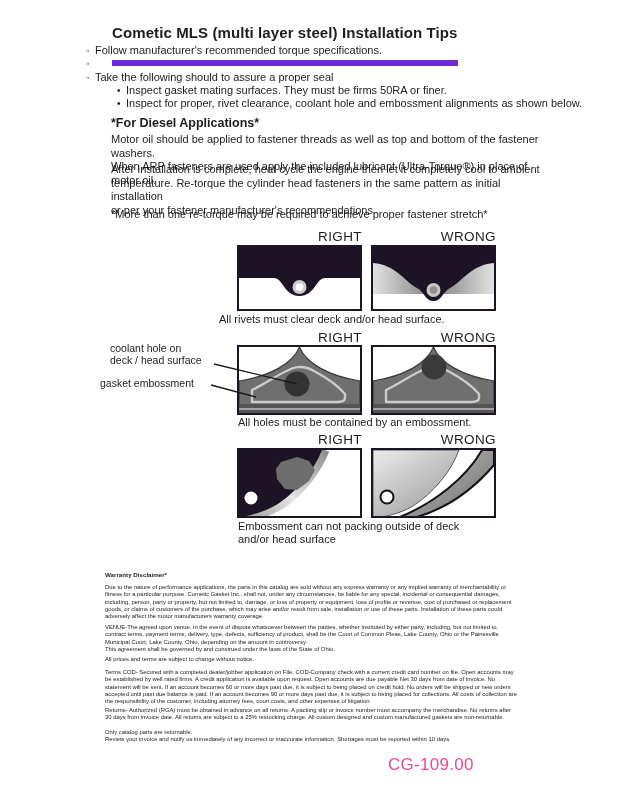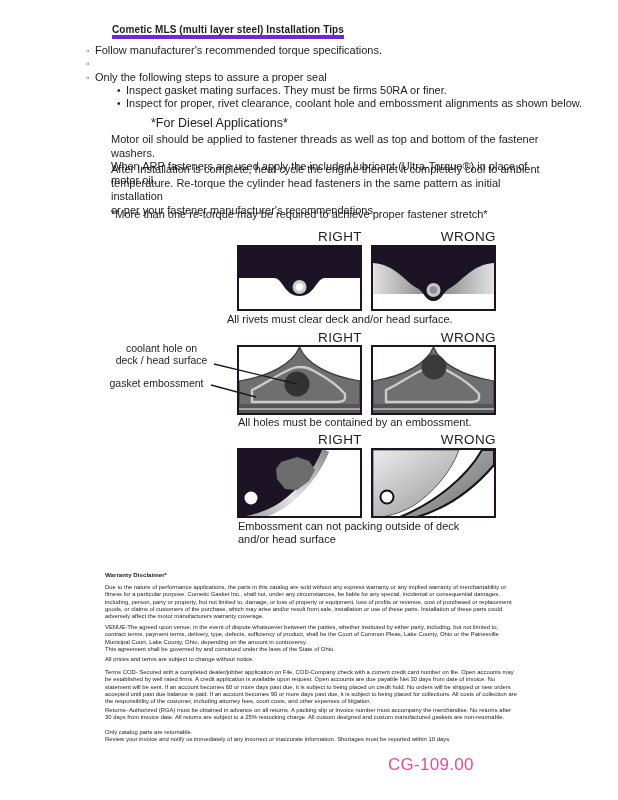--- a/index.html
+++ b/index.html
@@ -2,33 +2,33 @@
 <html><head>
 <meta charset="utf-8">
 <style>
   html,body { margin:0; padding:0; background:#ffffff; }
   .page {
     position:relative; width:618px; height:800px; background:#ffffff;
     font-family:"Liberation Sans", sans-serif; color:#1d1d1d; overflow:hidden;
   }
   .abs { position:absolute; }
   .title {
-    font-size:10px; font-weight:bold; letter-spacing:0.1px;
-    border-bottom:4px solid #6d28d9; padding-bottom:0;
+    font-size:15px; font-weight:bold; letter-spacing:0.1px;
+    border-bottom:6px solid #6d28d9; padding-bottom:19px;
   }
   .bullets { font-size:11px; line-height:13.3px; }
   .b-row { display:flex; align-items:flex-start; }
   .b-marker { width:9px; flex:0 0 9px; font-size:10px; line-height:13.3px; }
   .b-sub { padding-left:31px; }
   .b-sub .b-marker { width:9px; flex:0 0 9px; }
-  .diesel-head { font-size:12.5px; font-weight:normal;margin-left:40px; }
+  .diesel-head { font-size:12.5px; font-weight:bold; }
   .body-par { font-size:11px; line-height:13.6px; white-space:pre-line; width:430px; }
   .fig-label { font-size:13.5px; letter-spacing:0.4px; text-align:right; width:125px; }
   .fig-caption { font-size:11px; line-height:12.5px; white-space:pre-line; }
-  .side-label { font-size:10.5px; line-height:11.5px; text-align:center; white-space:pre-line; }
+  .side-label { font-size:10.5px; line-height:11.5px; text-align:left; white-space:pre-line; }
   .leader { pointer-events:none; }
   .fine { font-size:5.9px; line-height:7.3px; width:412px; white-space:pre-line; color:#222; }
   .fine-head { font-size:6.2px; font-weight:bold; color:#222; }
   .page-code { font-size:17px; letter-spacing:0.3px; color:#ec4899; }
   svg { display:block; }
 </style>
 </head>
 <body>
 
 <div class="page">
@@ -38,21 +38,21 @@
   <div class="abs bullets" style="left:86px;top:44px">
     <div class="b-row">
       <span class="b-marker">◦</span>
       <span>Follow manufacturer's recommended torque specifications.</span>
     </div>
     <div class="b-row">
       <span class="b-marker">◦</span>
     </div>
     <div class="b-row">
       <span class="b-marker">◦</span>
-      <span>Only the following steps to assure a proper seal</span>
+      <span>Take the following should to assure a proper seal</span>
     </div>
     <div class="b-row b-sub">
       <span class="b-marker">•</span>
       <span>Inspect gasket mating surfaces.  They must be firms 50RA or finer.</span>
     </div>
     <div class="b-row b-sub">
       <span class="b-marker">•</span>
       <span>Inspect for proper, rivet clearance, coolant hole and embossment alignments as shown below.</span>
     </div>
   </div>
@@ -90,21 +90,21 @@
       </defs>
       <rect width="125" height="66" fill="#ffffff"></rect>
       <rect x="2" y="18" width="121" height="31" fill="url(#g1w)"></rect>
       <rect x="2" y="49" width="121" height="15" fill="#ffffff"></rect>
       <path d="M2,2 H123 V18 C100,20 93,35 79,43 C71,47.5 71,56 62.5,56 C54,56 54,47.5 46,43 C32,35 25,20 2,18 Z" fill="#1c1424"></path>
       <circle cx="62.5" cy="45" r="7" fill="#c6c6c6"></circle>
       <circle cx="62.5" cy="45" r="3.8" fill="#8f8f8f"></circle>
       <rect x="1" y="1" width="123" height="64" fill="none" stroke="#1c1424" stroke-width="2"></rect>
     </svg>
   </div>
-  <div class="abs fig-caption" style="left:227px;top:313px">All rivets must clear deck and/or head surface.</div>
+  <div class="abs fig-caption" style="left:219px;top:313px">All rivets must clear deck and/or head surface.</div>
 
   <div class="abs fig-label" style="left:237px;top:330px">RIGHT</div>
   <div class="abs fig-label" style="left:371px;top:330px">WRONG</div>
 
   <div class="abs side-label" style="left:110px;top:343px;width:103px">coolant hole on
 deck / head surface</div>
   <div class="abs side-label" style="left:100px;top:378px;width:113px">gasket embossment</div>
 
   <div class="abs" style="left:237px;top:345px">
     <svg width="125" height="70" viewBox="0 0 125 70">

